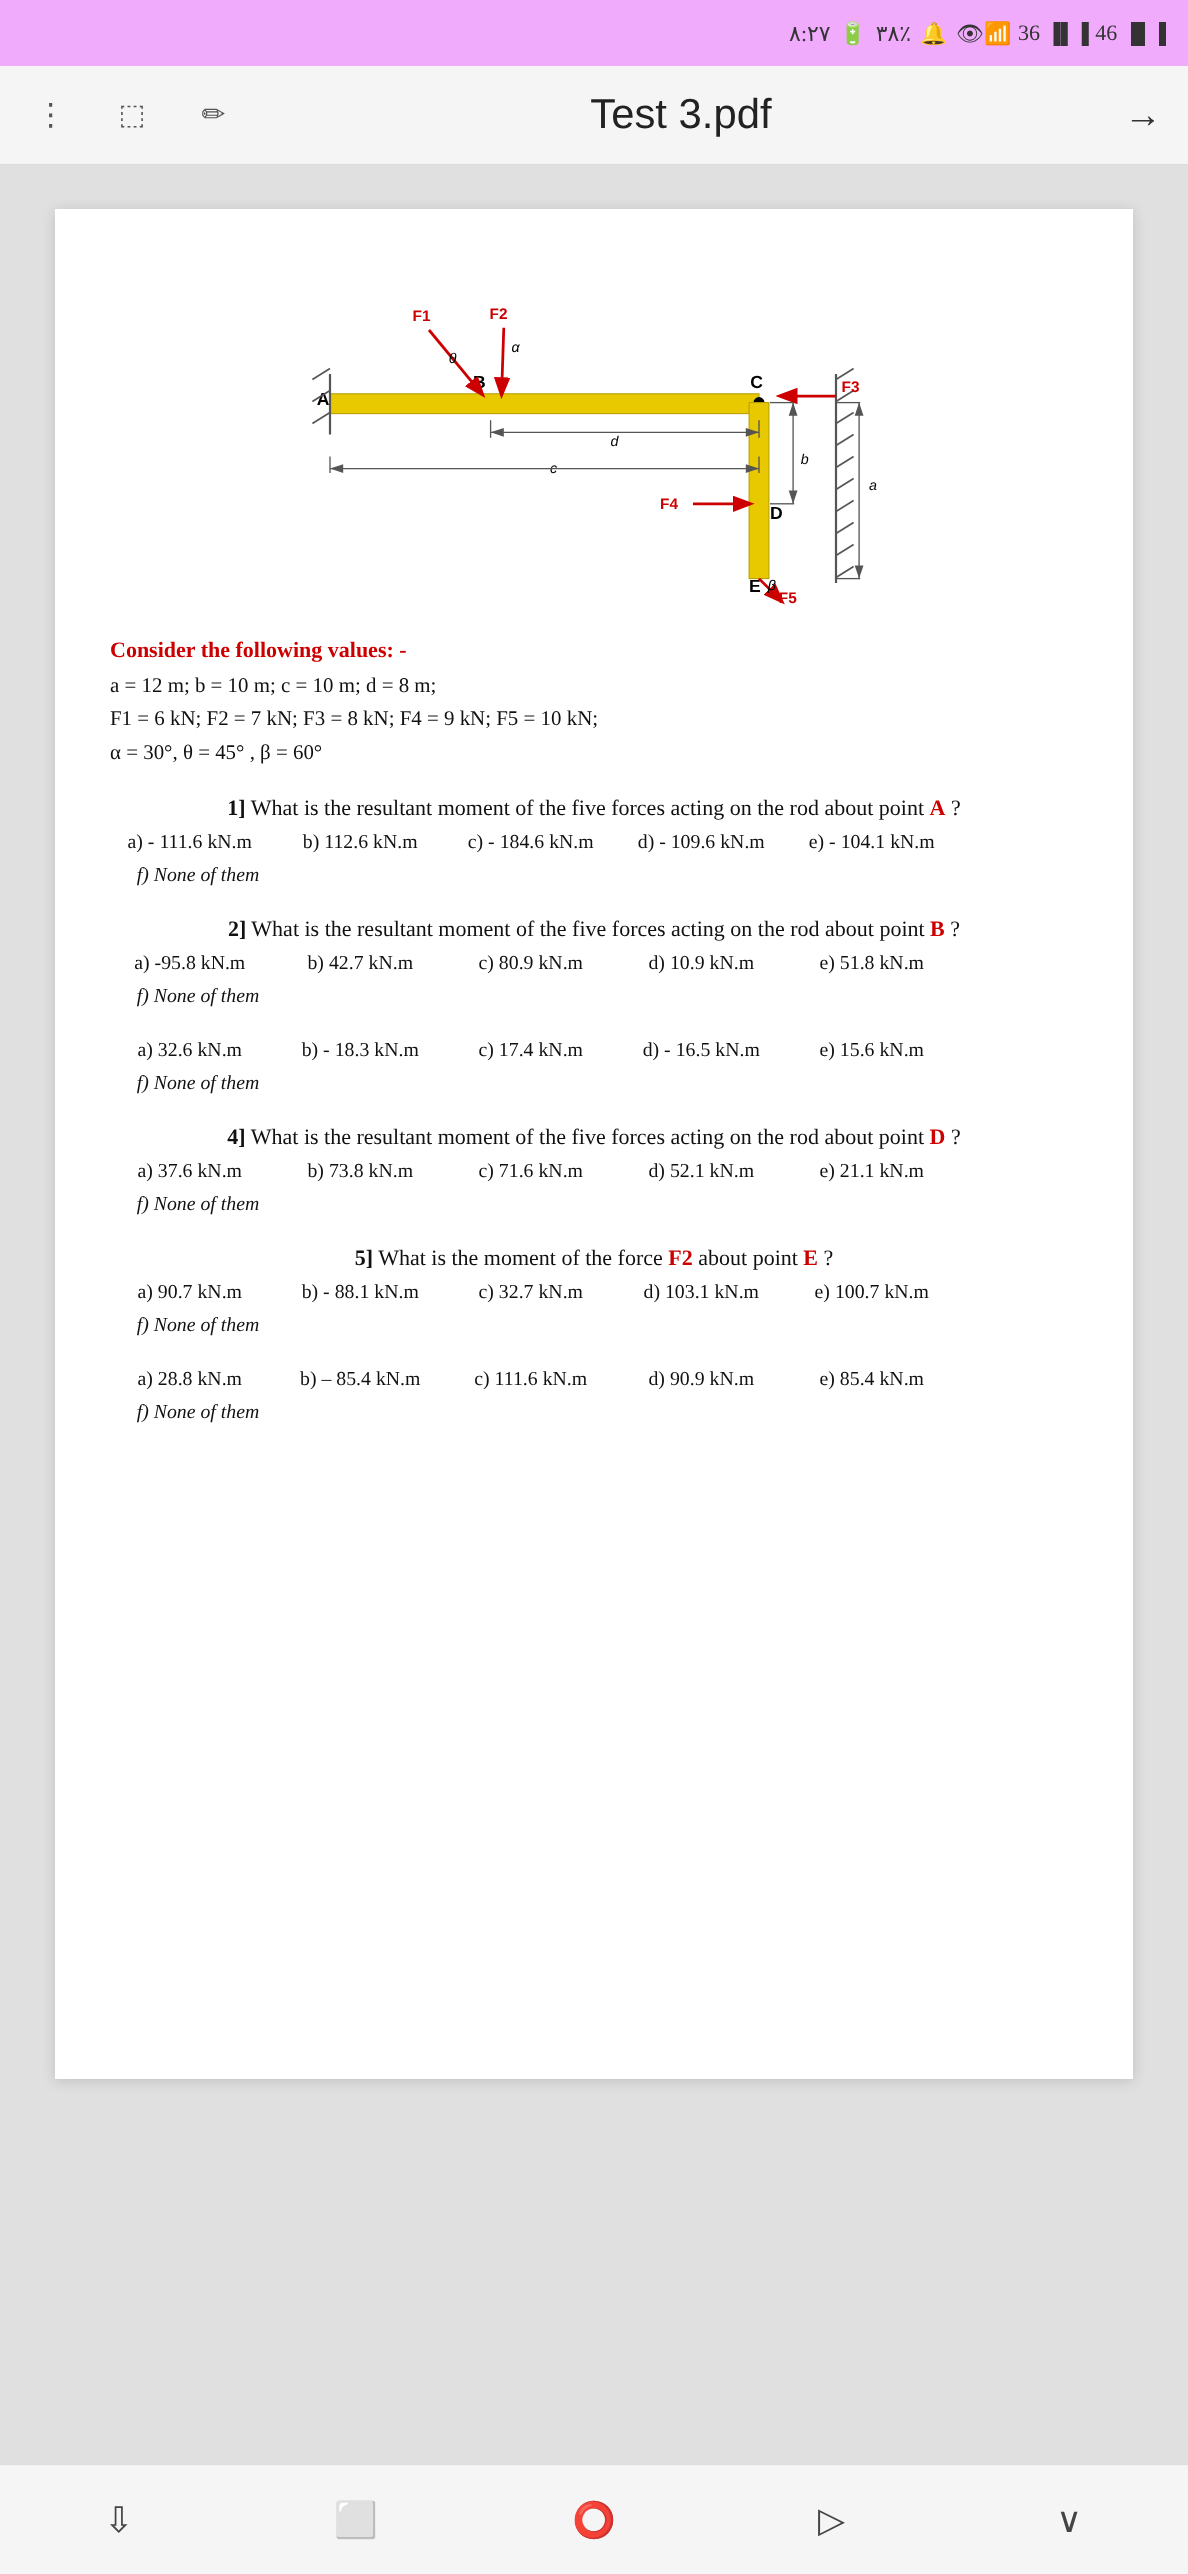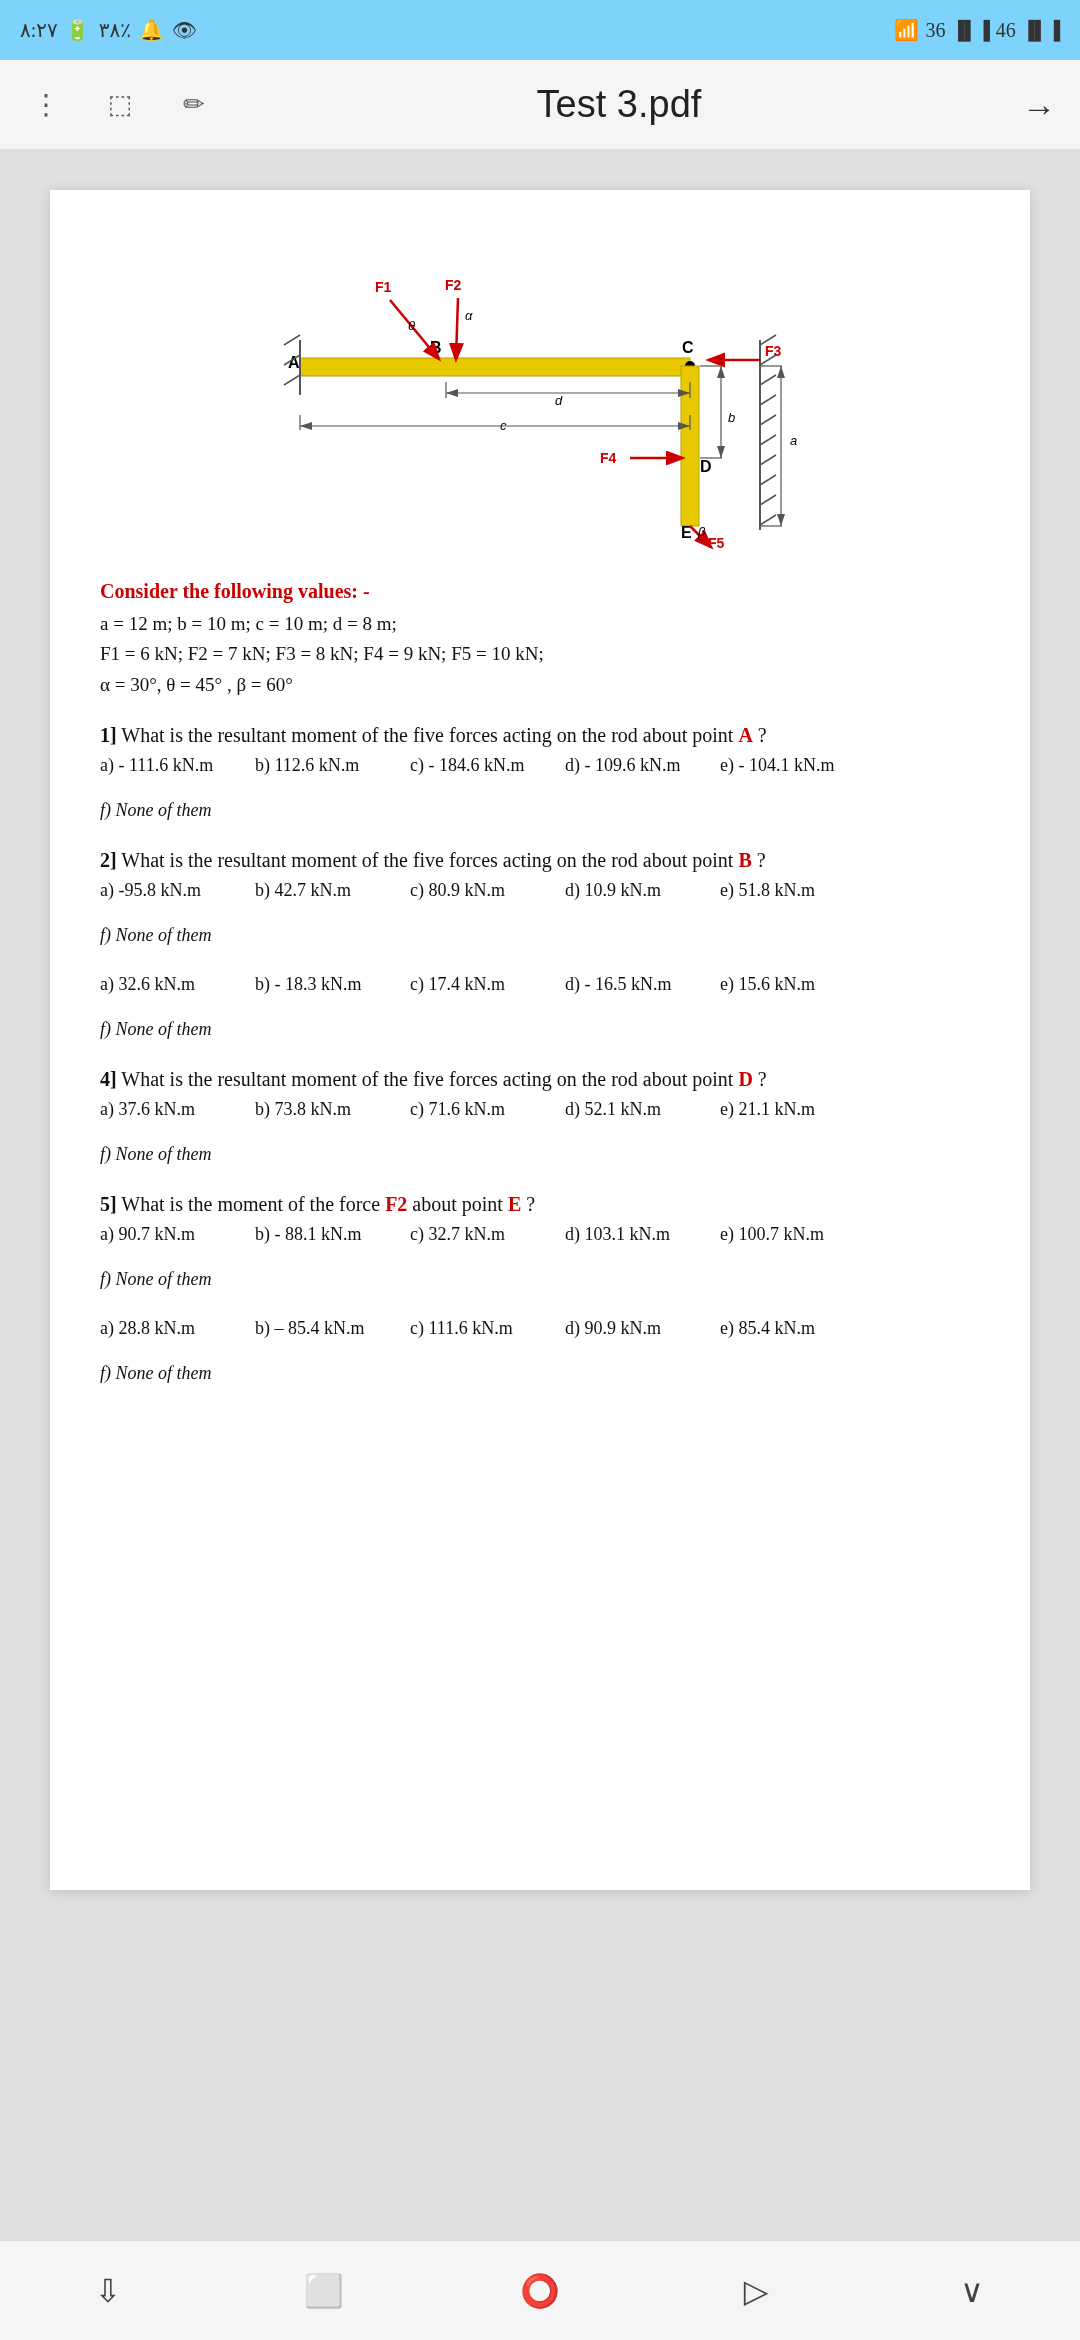--- a/index.html
+++ b/index.html
@@ -8,25 +8,25 @@
       background: #e0e0e0;
       font-family: 'Times New Roman', Times, serif;
       width: 1080px;
       min-height: 2340px;
       position: relative;
       overflow-x: hidden;
     }
 
     
     .status-bar {
-      background: #7dd3fc;
+      background: #f0abfc;
       height: 60px;
       display: flex;
       align-items: center;
-      justify-content: space-between;
+      justify-content: flex-end;
       padding: 0 20px;
       font-size: 22px;
     }
     .status-left { display: flex; align-items: center; gap: 8px; color: #333; font-size: 20px; }
     .status-right { display: flex; align-items: center; gap: 6px; color: #333; font-size: 20px; }
 
     
     .nav-bar {
       background: #f5f5f5;
       height: 90px;
@@ -99,34 +99,35 @@
     }
     .values-text {
       font-size: 19px;
       line-height: 1.6;
       color: #111;
     }
 
     
     .question-block {
       margin-bottom: 28px;
+      text-align: center;
     }
     .question-text {
       font-size: 20px;
       margin-bottom: 8px;
       color: #111;
     }
     .question-text .point-label {
       font-weight: bold;
       color: #cc0000;
     }
     .options-row {
       display: flex;
       flex-wrap: wrap;
-      gap: 24px 0;
+      gap: 9px 0;
       font-size: 18px;
       color: #111;
     }
     .option {
       min-width: 155px;
       padding-right: 10px;
     }
     .option-f {
       min-width: 160px;
       font-style: italic;

